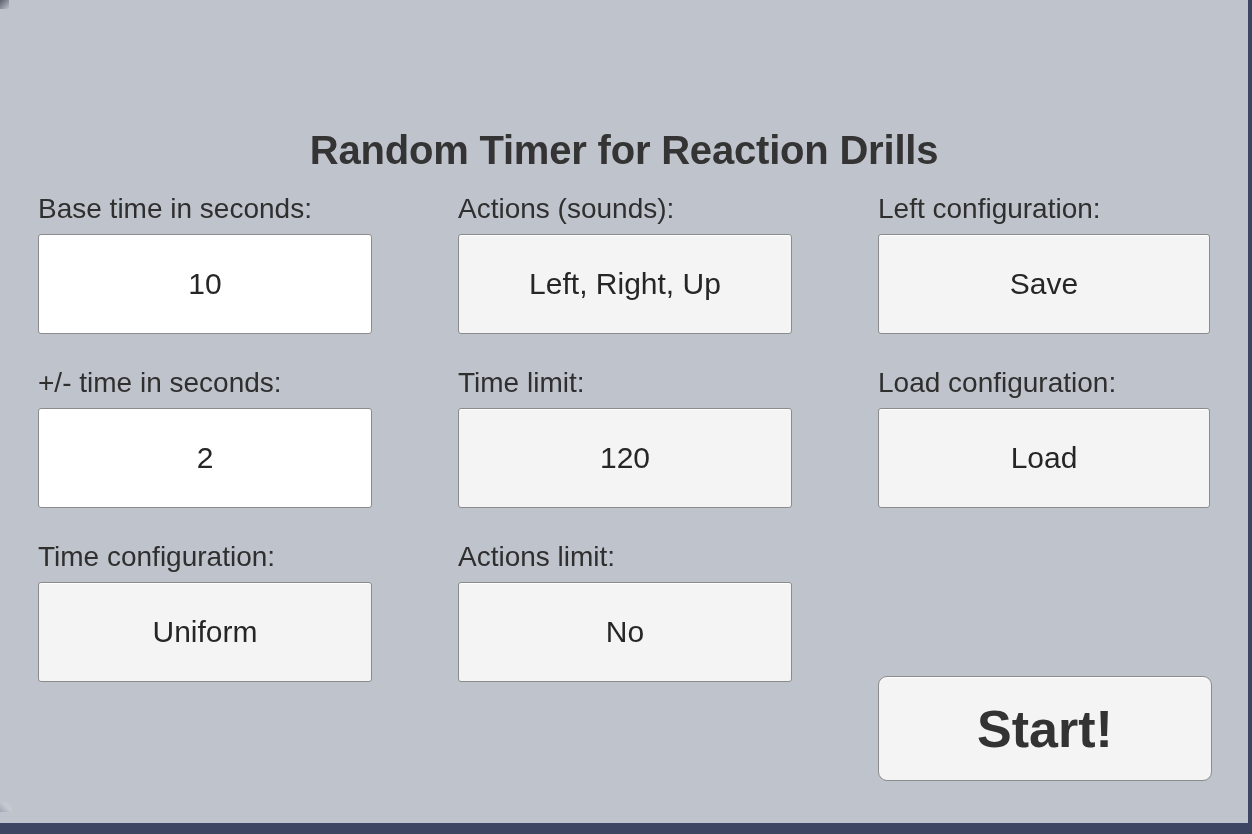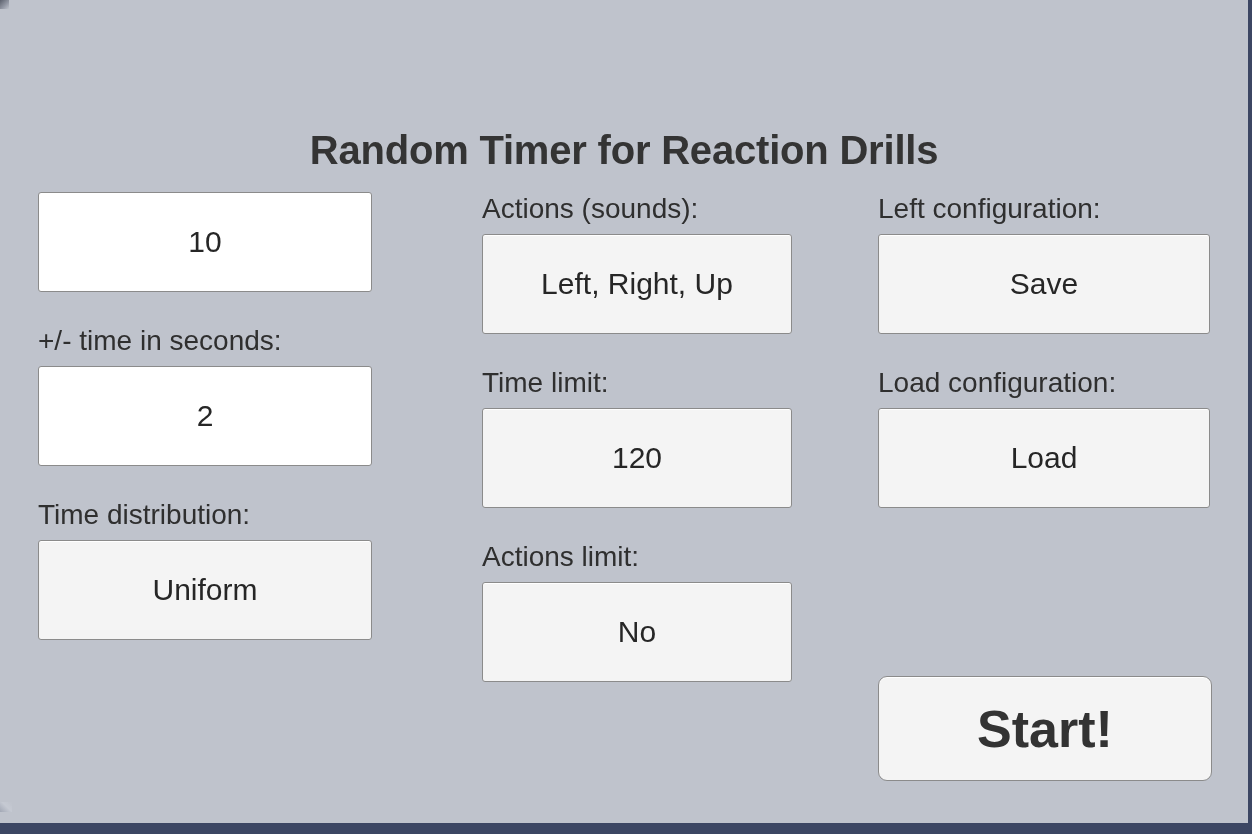--- a/index.html
+++ b/index.html
@@ -65,21 +65,21 @@
     width: 1172px;
     display: grid;
     grid-template-columns: 334px 86px 334px 86px 332px;
     grid-auto-rows: min-content;
   }
 
   .col {
     display: block;
   }
   .col-1 { grid-column: 1; }
-  .col-2 { grid-column: 3; margin-left: 24px; }
+  .col-2 { grid-column: 3; }
   .col-3 { grid-column: 5; }
 
   .field-label {
     font-size: 28px;
     color: #2f2f2f;
     line-height: 34px;
     margin: 0 0 8px 0;
     white-space: nowrap;
   }
 
@@ -133,26 +133,27 @@
 
   <div id="corner-artifact"></div>
   <div id="corner-artifact-bl"></div>
 
   <div id="page-title">Random Timer for Reaction Drills</div>
 
   <div id="form-grid">
 
     <div class="col col-1">
 
+      <div class="field-label">Base time in seconds:</div>
       <div class="control text-input">10</div>
 
       <div class="field-label">+/- time in seconds:</div>
       <div class="control text-input">2</div>
 
-      <div class="field-label">Time distribution:</div>
+      <div class="field-label">Time configuration:</div>
       <div class="control button">Uniform</div>
 
     </div>
 
     <div class="col col-2">
 
       <div class="field-label">Actions (sounds):</div>
       <div class="control button">Left, Right, Up</div>
 
       <div class="field-label">Time limit:</div>

